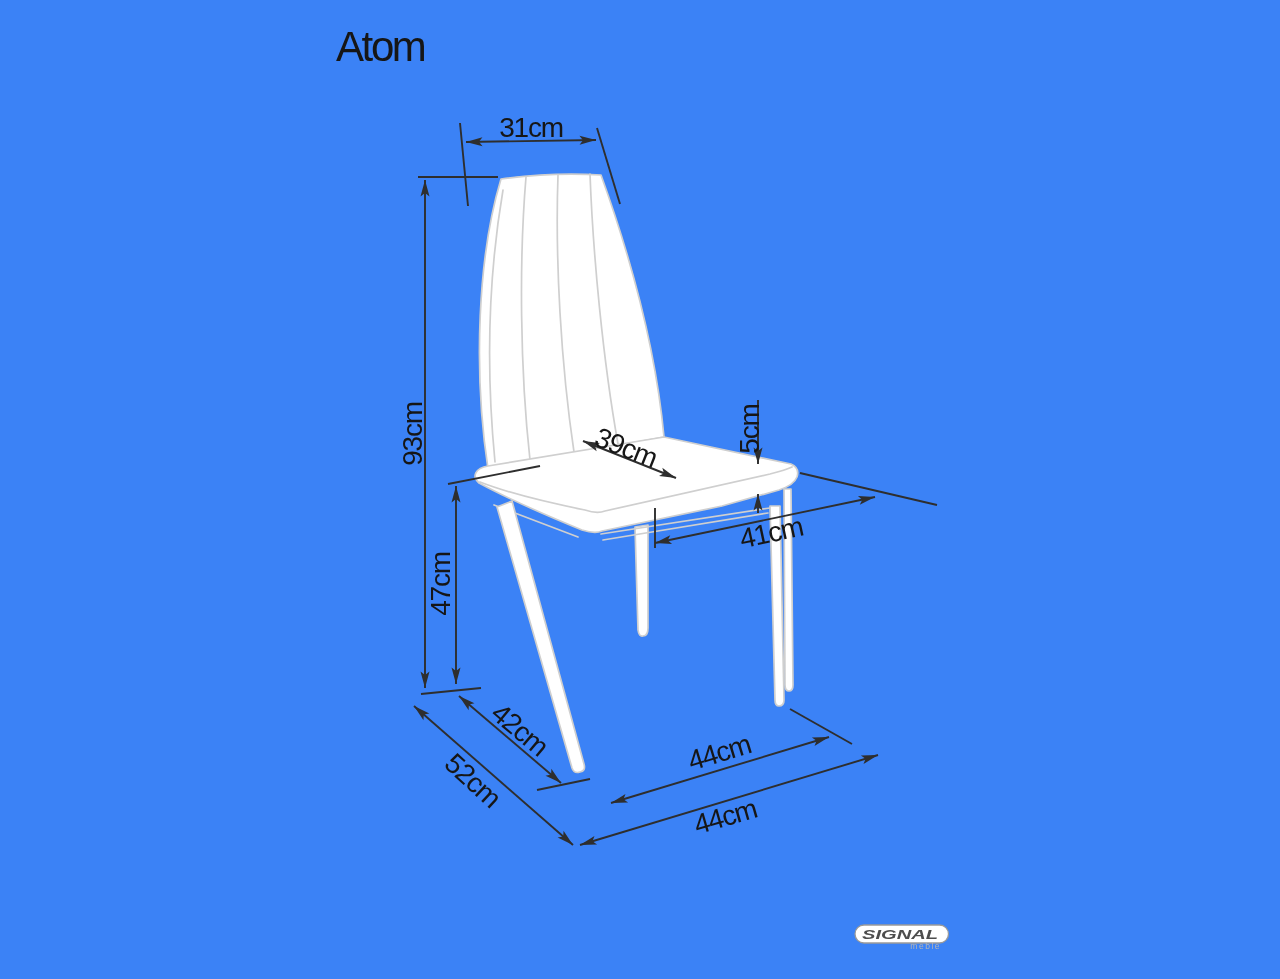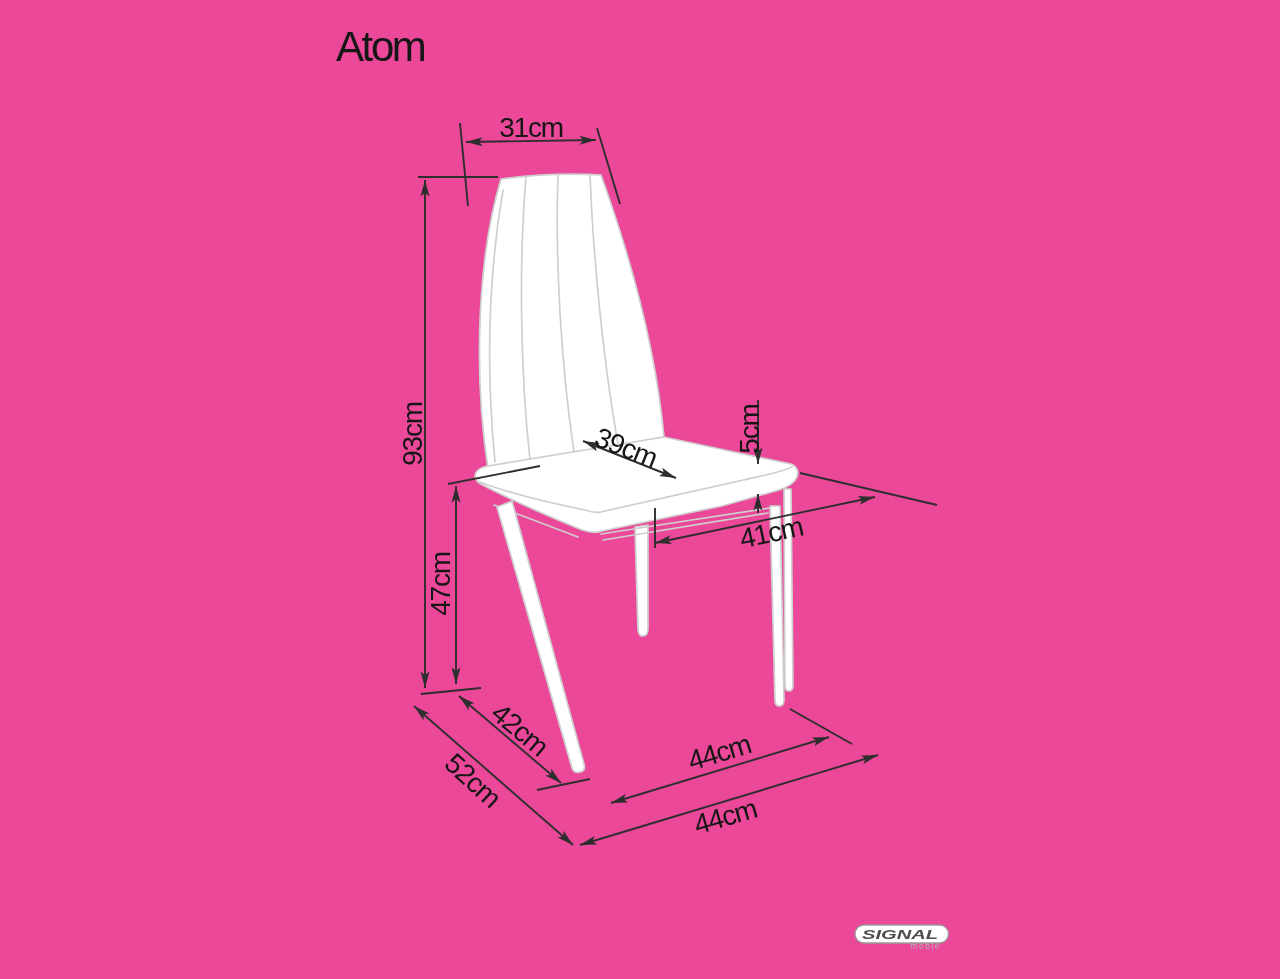--- a/index.html
+++ b/index.html
@@ -1,16 +1,16 @@
 <!DOCTYPE html>
 <html><head>
 <meta charset="utf-8">
 <style>
   html,body{margin:0;padding:0;background:#ffffff;}
-  .page{position:relative;width:1280px;height:979px;background:#ec4899;overflow:hidden;
+  .page{position:relative;width:1280px;height:979px;background:#3b82f6;overflow:hidden;
         font-family:"Liberation Sans", sans-serif;}
   svg{position:absolute;left:0;top:0;}
   .dim{fill:#161616;font-size:28px;letter-spacing:-1.2px;}
 </style>
 </head>
 <body>
 
 <div class="page">
 <svg width="1280" height="979" viewBox="0 0 1280 979">
   <defs>

